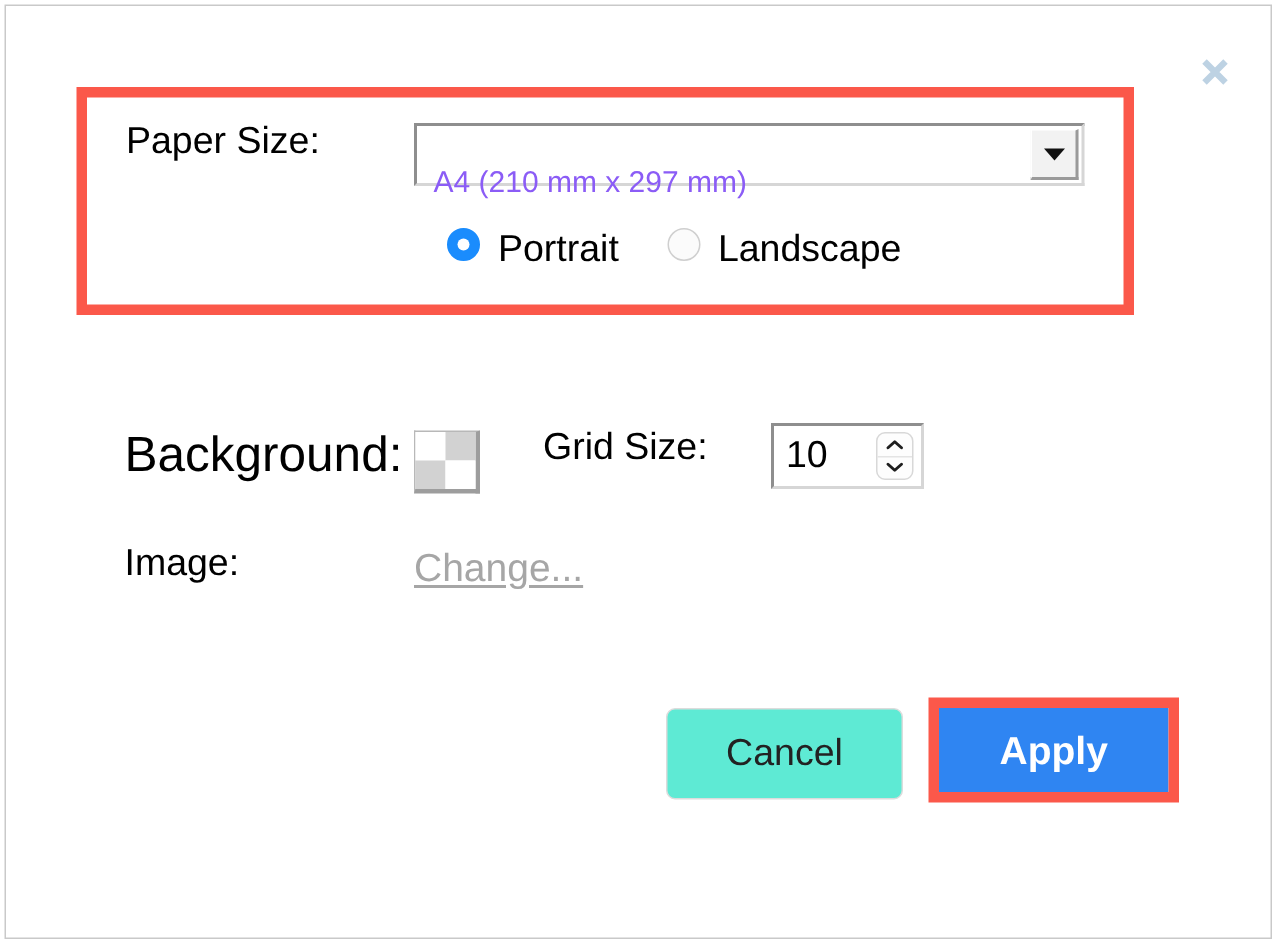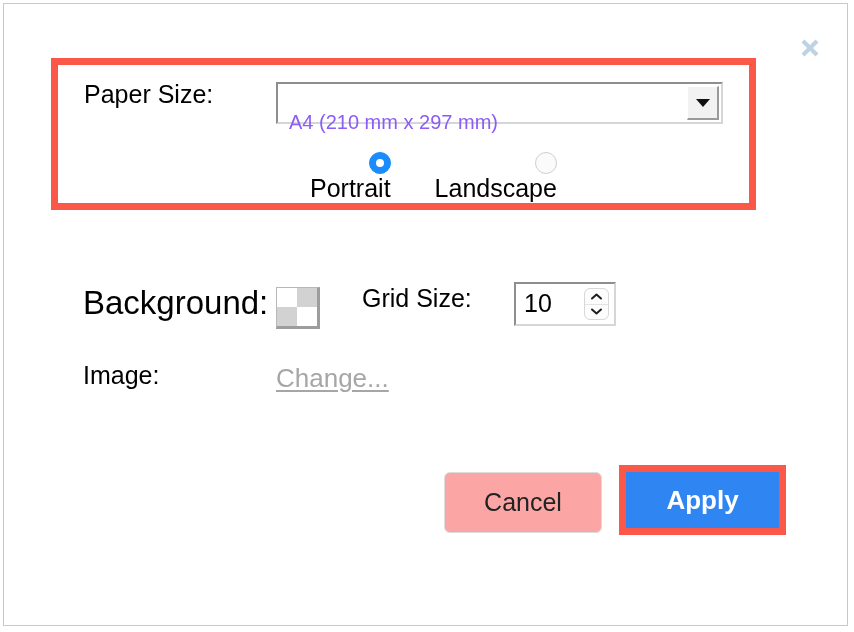--- a/index.html
+++ b/index.html
@@ -129,24 +129,23 @@
   #orientation-group {
     position: absolute;
     left: 294px;
     top: 148px;
     display: flex;
     align-items: center;
     gap: 0px;
   }
   .radio-opt {
     display: flex;
-    align-items: flex-end;
+    align-items: flex-start;
     cursor: pointer;
     user-select: none;
-    flex-direction: column;
   }
   .radio-dot {
     width: 22px;
     height: 22px;
     border-radius: 50%;
     box-sizing: border-box;
     flex: none;
   }
   .radio-dot.on {
     background: #1a8cfd;
@@ -274,21 +273,21 @@
     white-space: nowrap;
   }
 
   
   #cancel-button {
     position: absolute;
     left: 440px;
     top: 468px;
     width: 158px;
     height: 61px;
-    background: #fca5a5;
+    background: #5eead4;
     border: 1px solid #dcdcdc;
     border-radius: 6px;
     box-sizing: border-box;
     font-size: 25px;
     color: #222222;
     display: flex;
     align-items: center;
     justify-content: center;
     cursor: pointer;
     font-family: "Liberation Sans", sans-serif;

